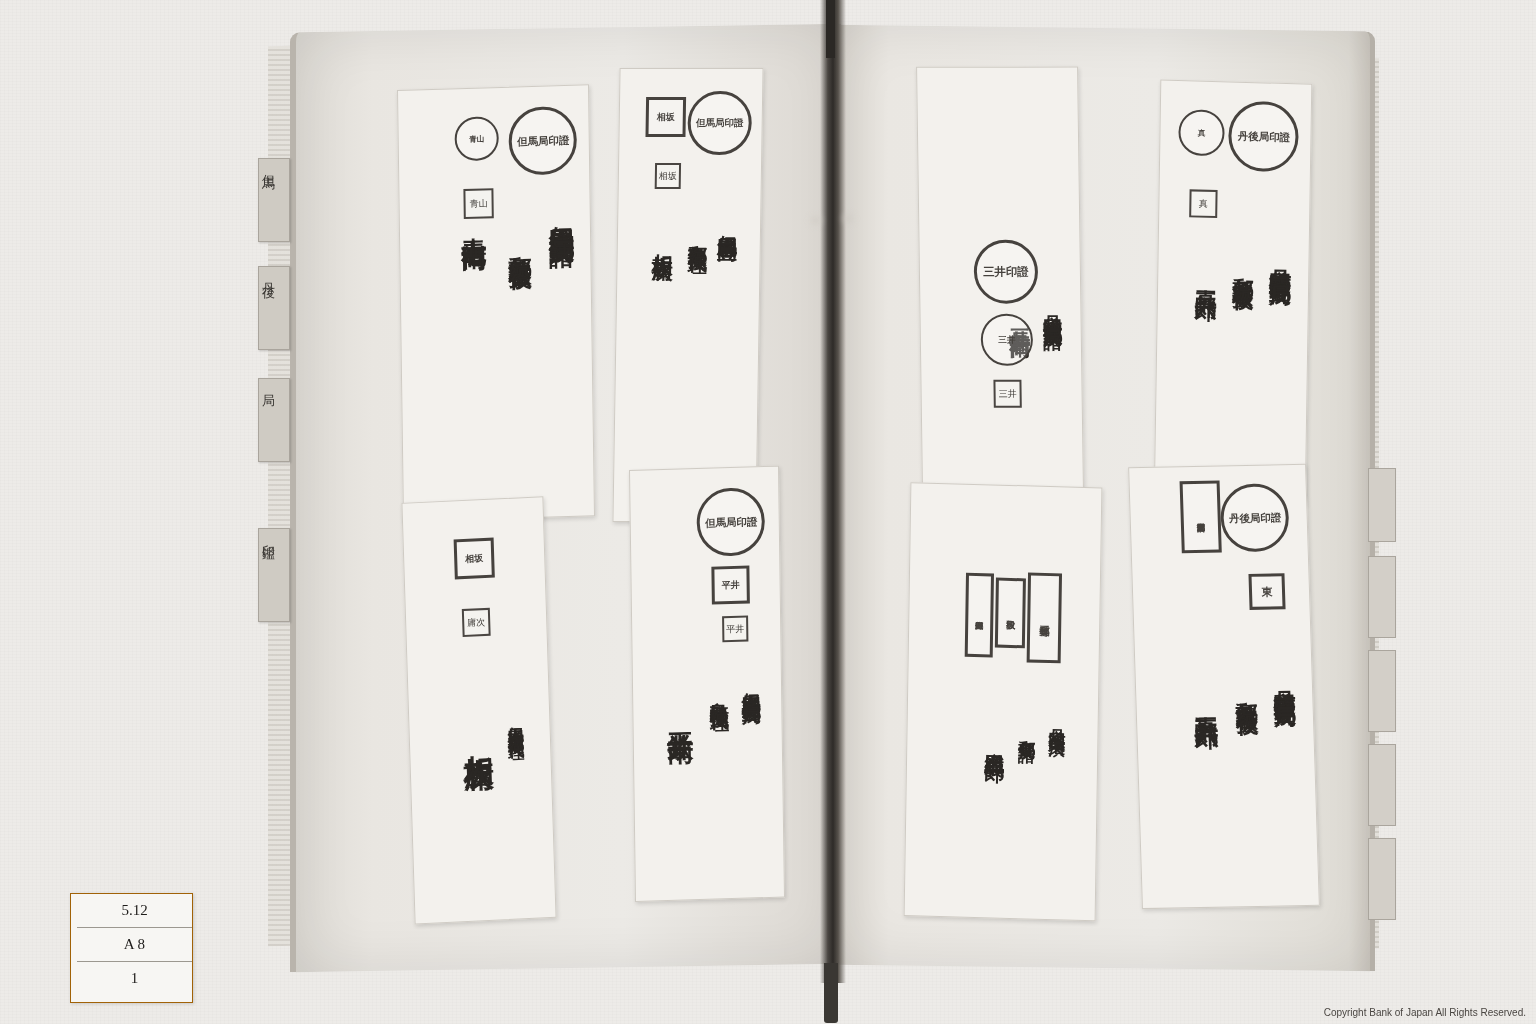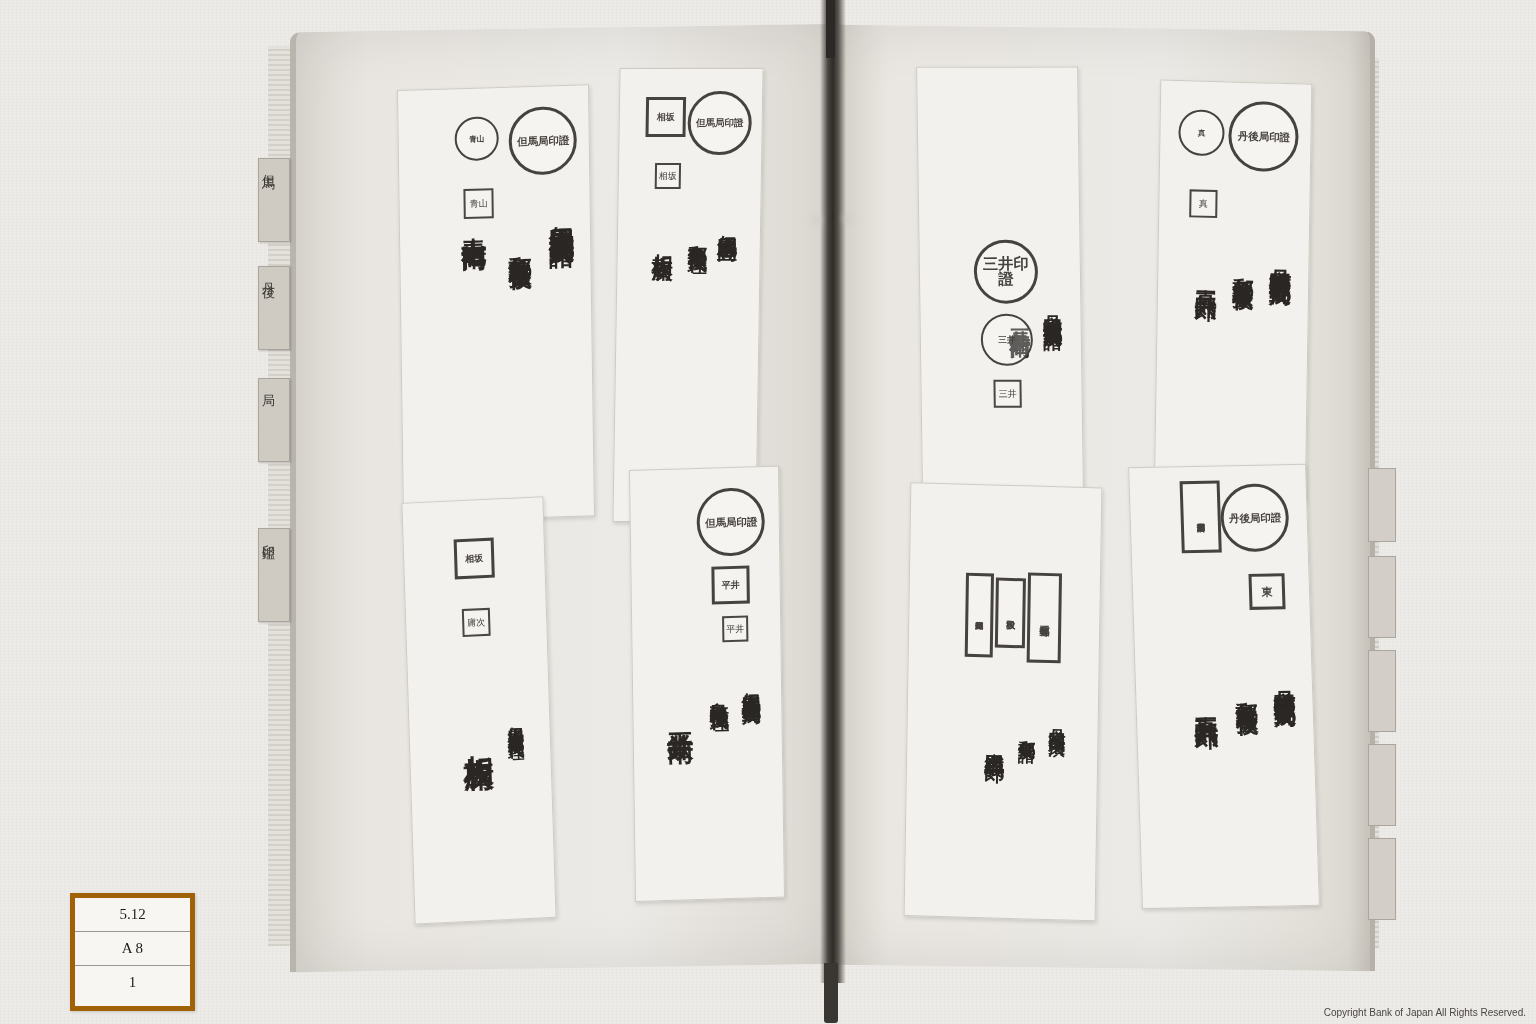--- a/index.html
+++ b/index.html
@@ -161,22 +161,23 @@
     text-orientation:upright;
     font-family:"DejaVu Serif", serif;
     font-weight:bold;
     font-size:40px;
     color:#26231f;
     letter-spacing:10px;
   }
   
   #refcard{
     position:absolute;left:70px;top:893px;width:115px;height:108px;
-    background:#f7f6f3;border:5px solid #a16207;
+    background:#f7f6f3;border:1px solid #a16207;
     box-shadow:1px 1px 3px rgba(0,0,0,.15);
+    padding-left:6px;
   }
   #refcard .row{
     height:33px;border-bottom:1px solid #9c9890;
     display:flex;align-items:center;justify-content:center;
     font-family:"Liberation Serif", serif;font-size:15px;color:#1e1c1a;
   }
   #refcard .row:last-child{border-bottom:none;}
   
   #copyright{
     position:absolute;right:10px;bottom:6px;
@@ -270,21 +271,21 @@
           <span class="inner">真</span>
         </div>
         <div class="seal-tiny" style="right:92px;top:108px;width:24px;height:24px;">
           <span>真</span>
         </div>
       </div>
 
       <div class="slip rot1" style="left:84px;top:40px;width:160px;height:420px;">
         <div class="vtext brush" style="position:absolute;right:18px;top:232px;font-size:19px;">丹後國宮津郵便局諸</div>
         <div class="vtext brush" style="position:absolute;right:50px;top:244px;font-size:21px;">三井長右衛門</div>
-        <div class="seal" style="right:42px;top:172px;width:58px;height:58px;font-size:16px;">
+        <div class="seal" style="right:42px;top:172px;width:58px;height:58px;font-size:12px;">
           <span class="inner">三井印證</span>
         </div>
         <div class="seal" style="right:48px;top:246px;width:48px;height:48px;font-size:9px;border-width:2px;">
           <span class="inner">三井</span>
         </div>
         <div class="seal-tiny" style="right:60px;top:312px;width:24px;height:24px;">
           <span>三井</span>
         </div>
       </div>
 

